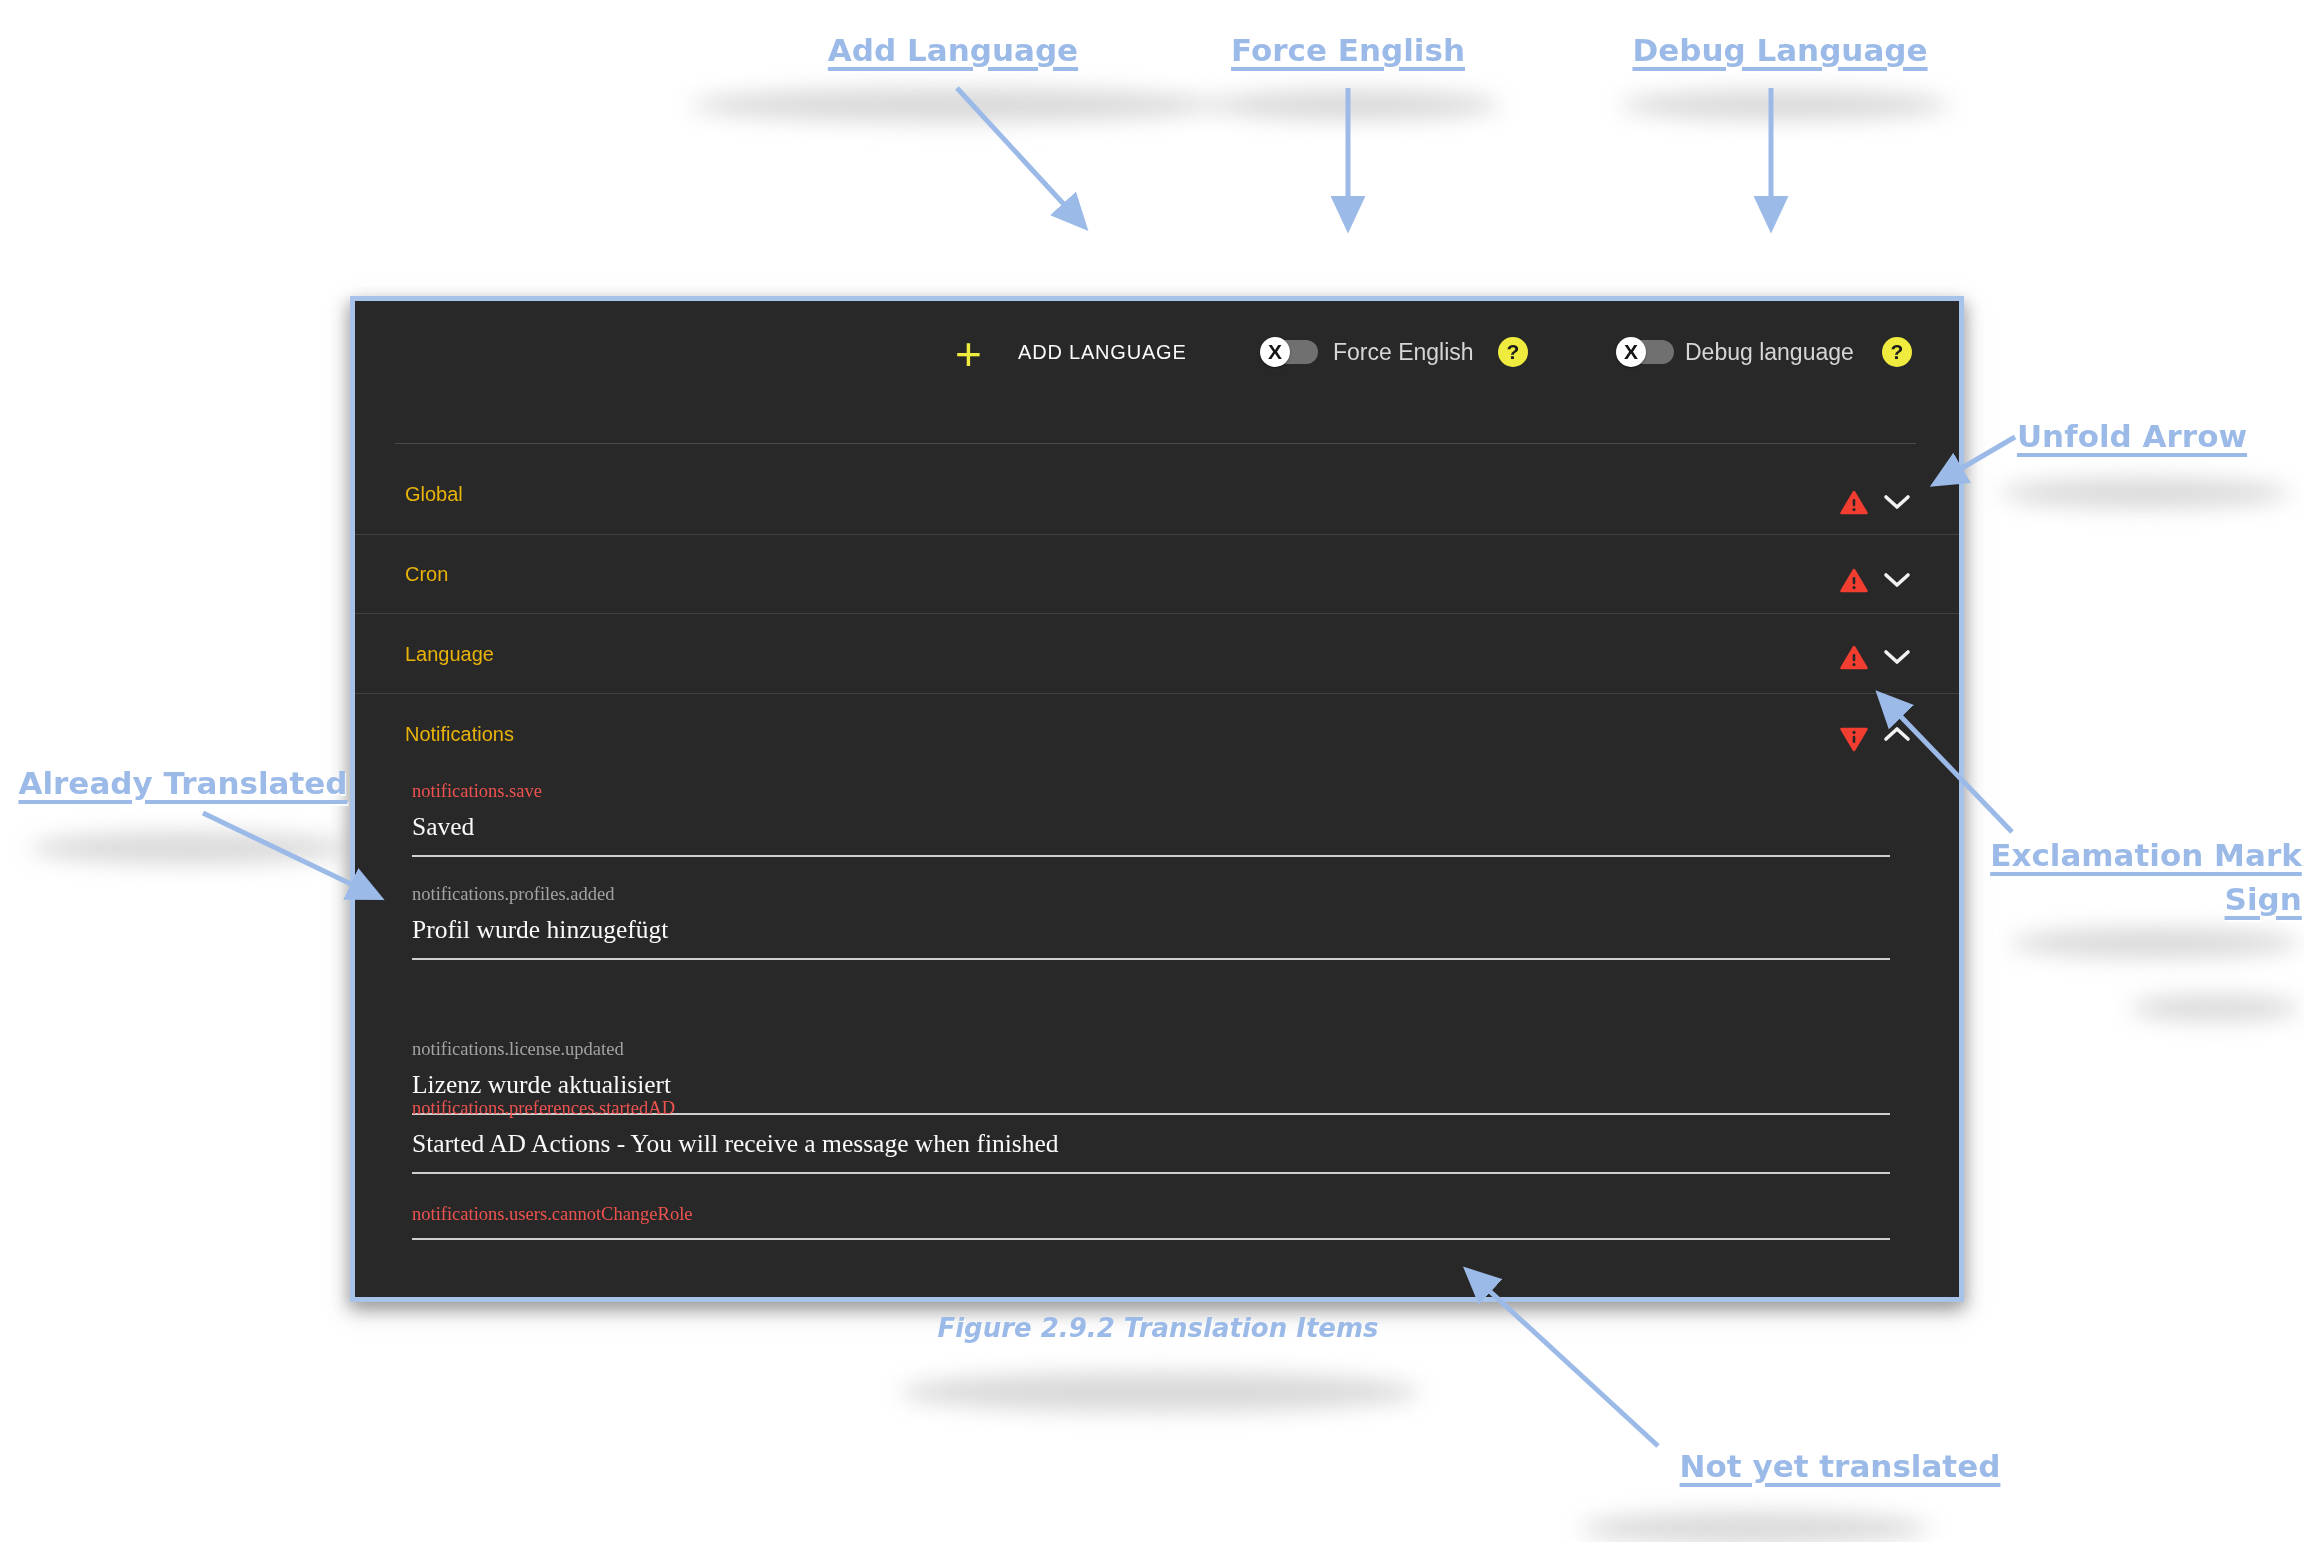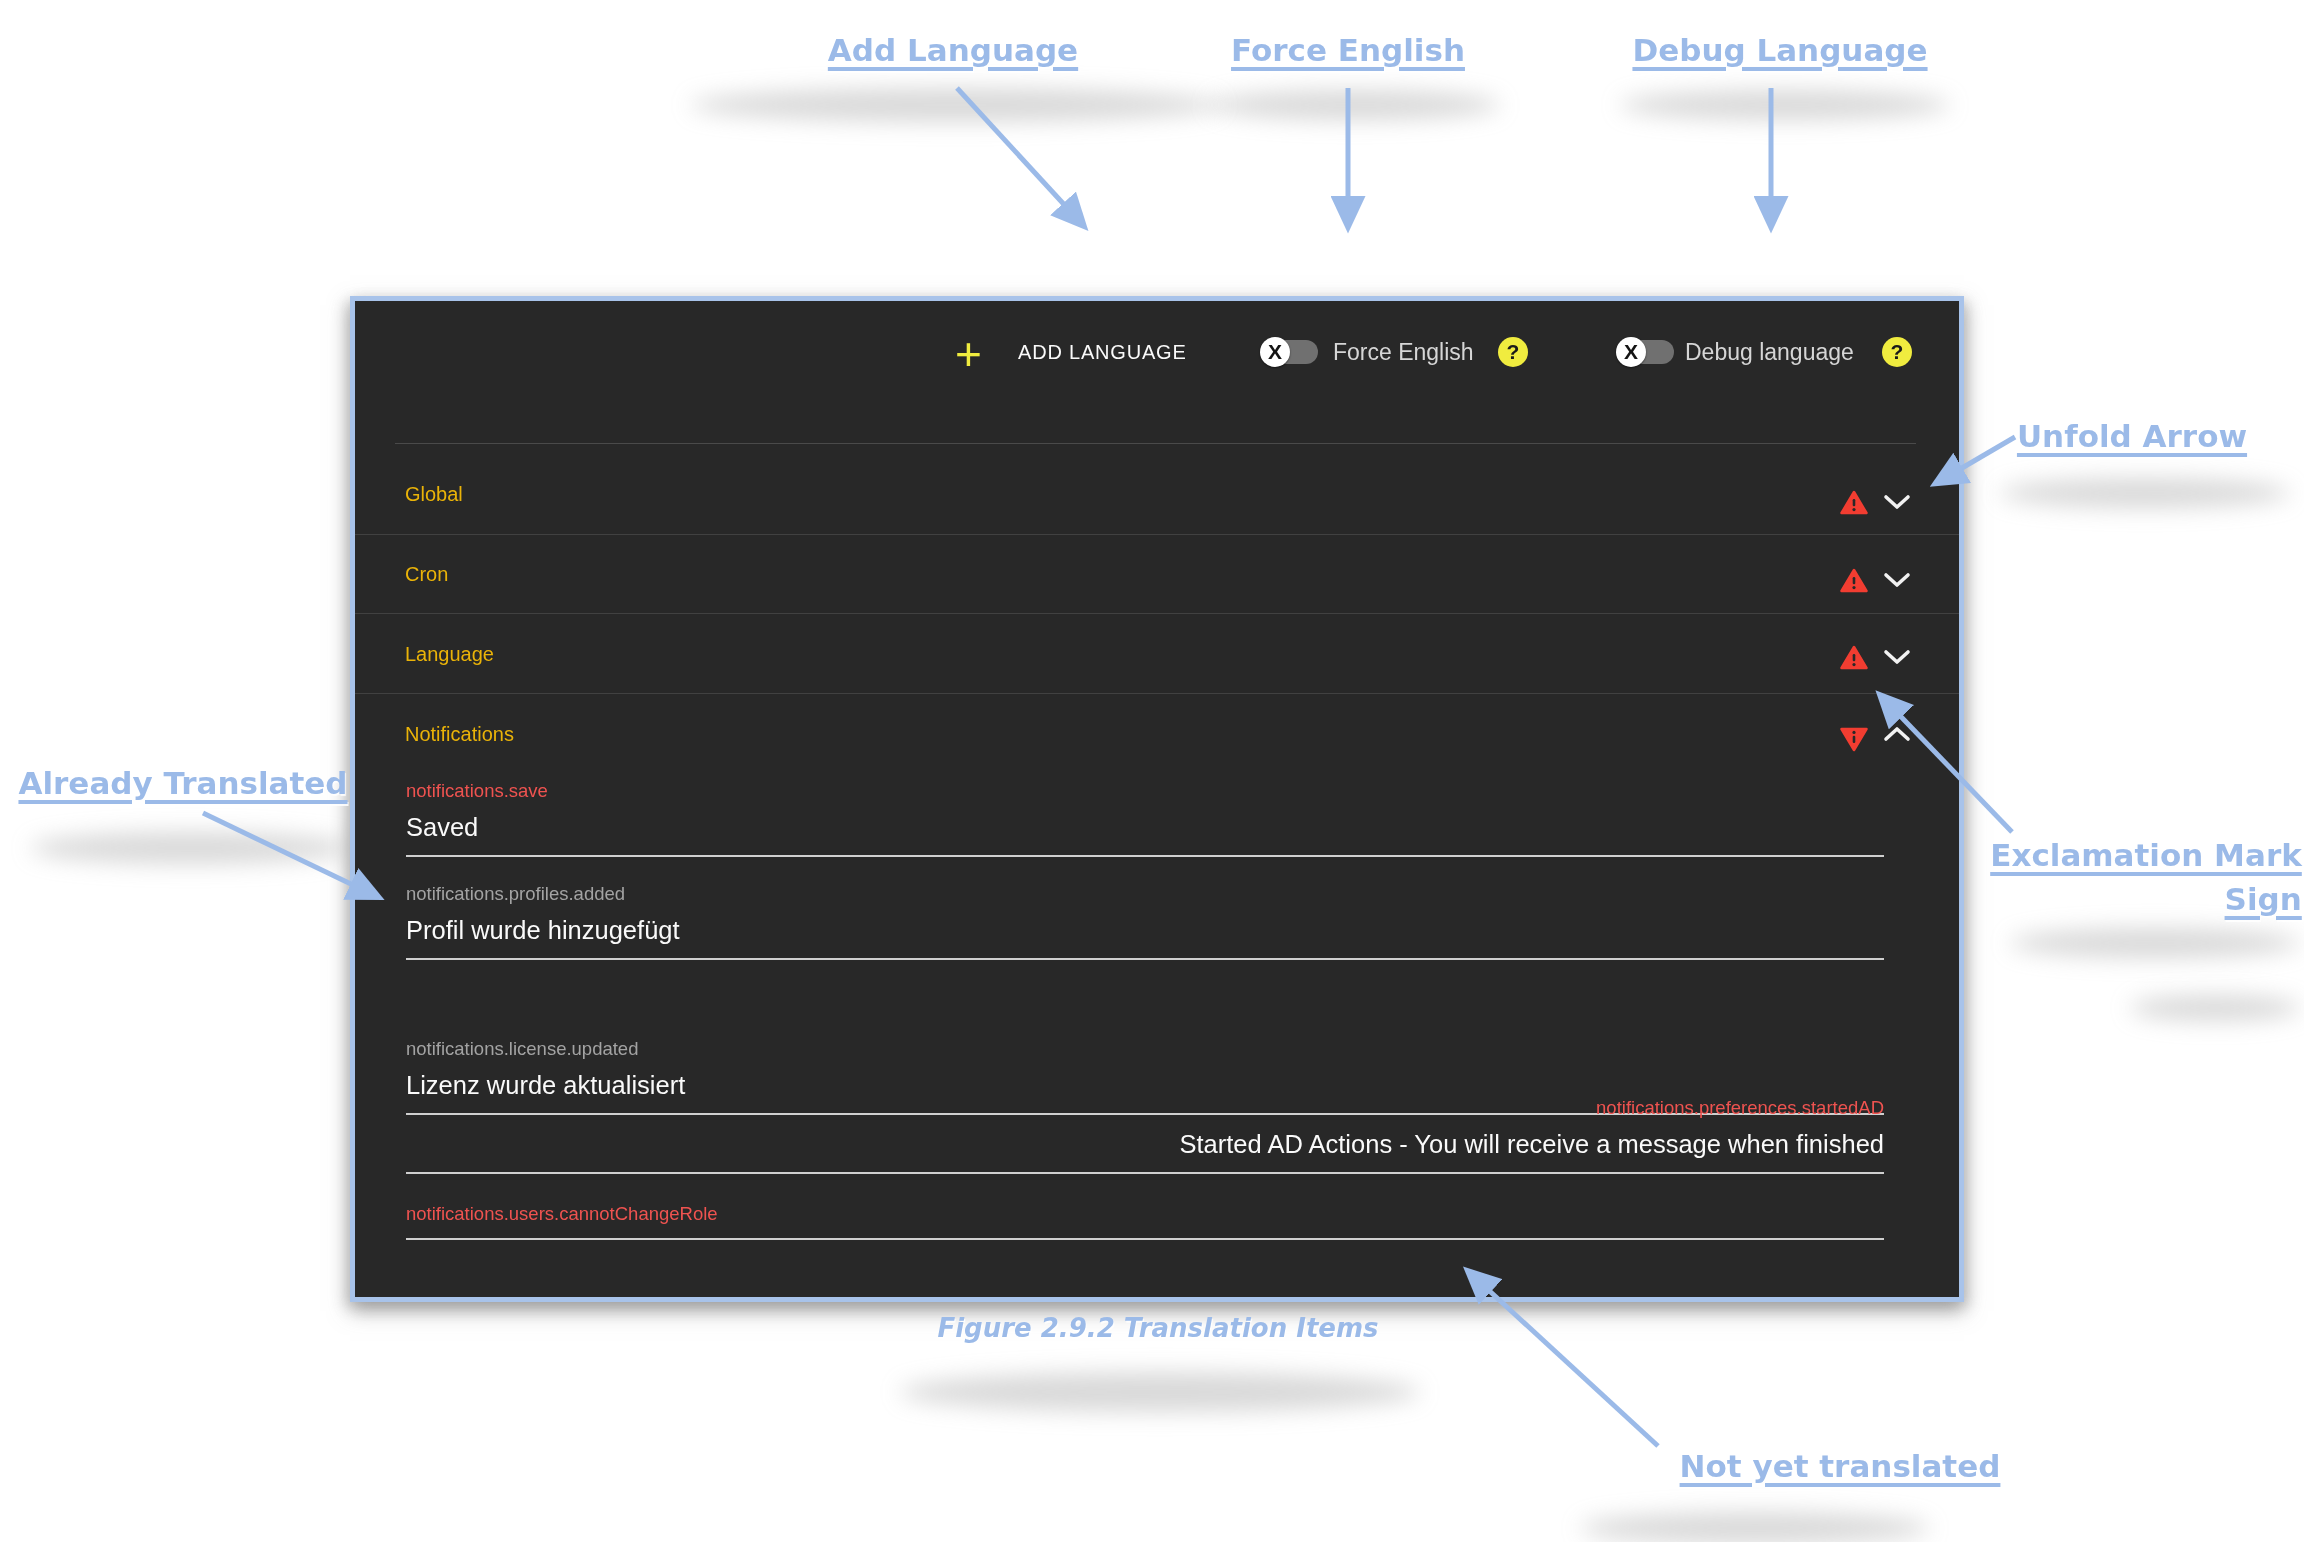--- a/index.html
+++ b/index.html
@@ -41,21 +41,21 @@
   
   .divider{position:absolute;height:1px;background:#414141;left:0;width:1604px;}
   .divider.inset{left:40px;width:1521px;background:#4a4a4a;}
   .sec-label{position:absolute;left:50px;color:#eab308;font-size:20px;line-height:24px;}
   .warn{position:absolute;left:1485px;width:28px;height:25px;}
   .warn.flip{transform:rotate(180deg);}
   .chev{position:absolute;left:1528px;width:28px;height:16px;}
   .chev.up{transform:rotate(180deg);}
 
   
-  .item{position:absolute;left:51px;width:1478px;}
+  .item{position:absolute;left:57px;width:1478px;font-family:Liberation Serif, serif;}
   .item-key{font-size:18.5px;line-height:24px;}
   .item.untranslated .item-key{color:#ef5350;}
   .item.translated .item-key{color:#a3a3a3;}
   .item-value{color:#fafafa;font-size:25.5px;line-height:32px;margin-top:8px;}
   .item-line{margin-top:12px;border-bottom:2px solid #cfcfcf;}
 
   
   #arrows{position:absolute;left:0;top:0;width:2304px;height:1542px;pointer-events:none;}
 </style>
 </head>
@@ -145,21 +145,21 @@
     <div class="item translated" style="top:581px;">
       <div class="item-key">notifications.profiles.added</div>
       <div class="item-value">Profil wurde hinzugefügt</div>
       <div class="item-line"></div>
     </div>
     <div class="item translated" style="top:688px;margin-top:48px;">
       <div class="item-key">notifications.license.updated</div>
       <div class="item-value">Lizenz wurde aktualisiert</div>
       <div class="item-line"></div>
     </div>
-    <div class="item untranslated" style="top:795px;text-align:right;">
+    <div class="item untranslated" style="top:795px;">
       <div class="item-key">notifications.preferences.startedAD</div>
       <div class="item-value">Started AD Actions - You will receive a message when finished</div>
       <div class="item-line"></div>
     </div>
     <div class="item untranslated" style="top:901px;">
       <div class="item-key">notifications.users.cannotChangeRole</div>
       <div class="item-line"></div>
     </div>
   </div>
 

